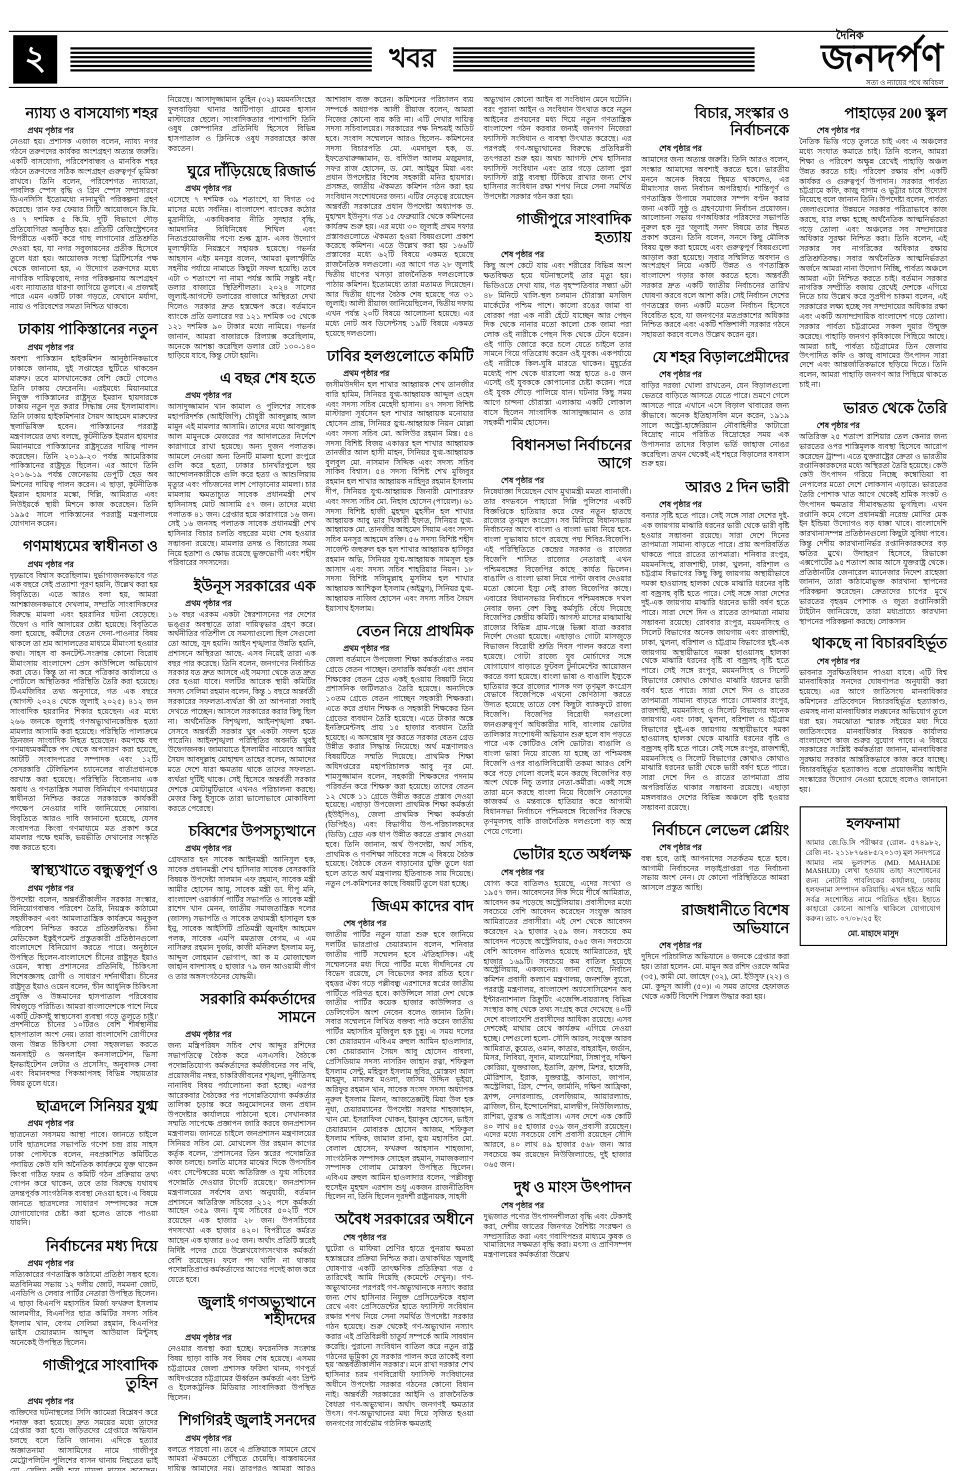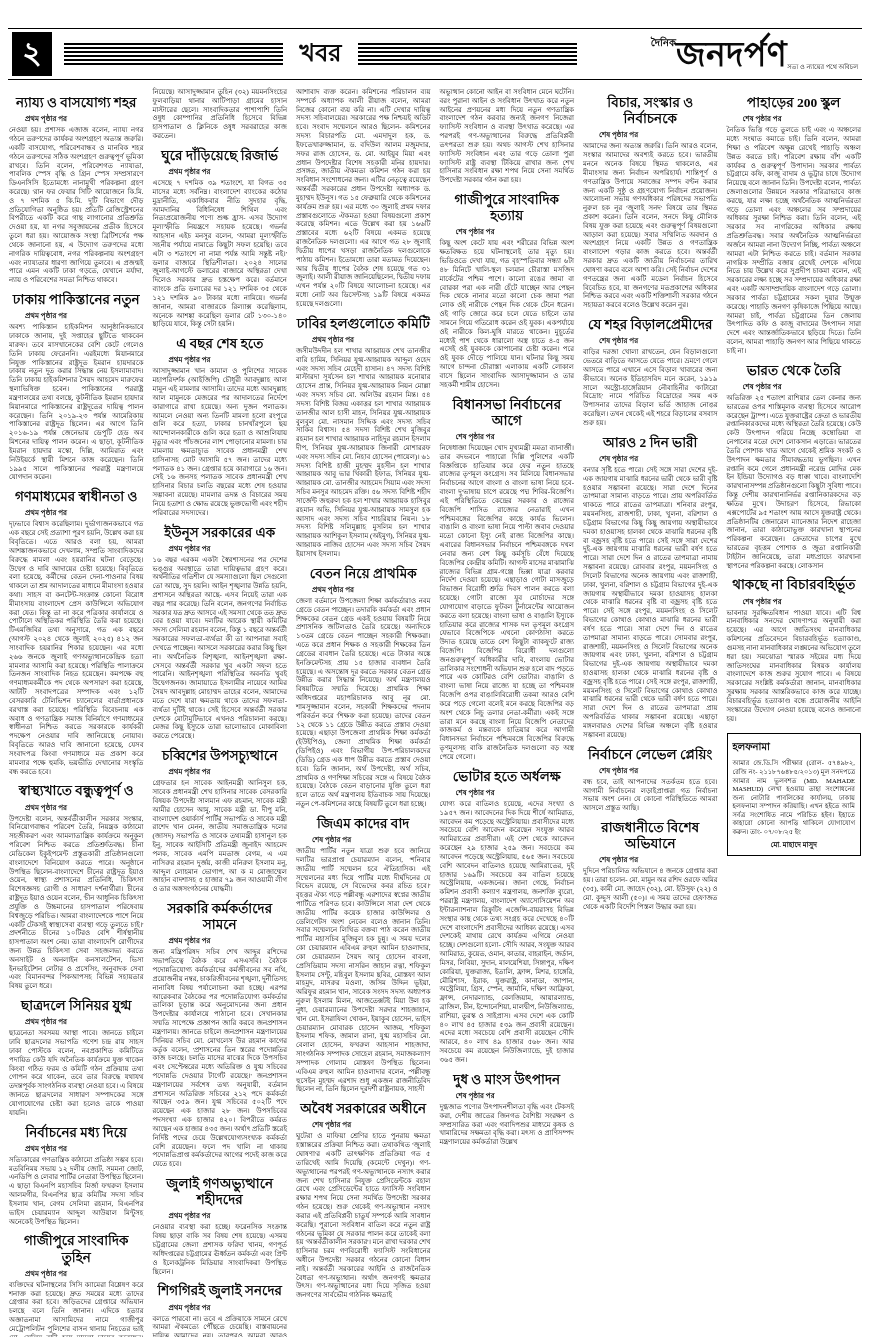--- a/index.html
+++ b/index.html
@@ -9,35 +9,35 @@
   
   .masthead-bar{display:flex;align-items:center;box-sizing:border-box;
     margin:0 8px 6px 8px;border-top:1.5px solid #000;border-bottom:1.5px solid #000;
     padding:4px 4px;height:52px;}
   .pagenum-box{width:40px;height:44px;background:#000;color:#fff;display:flex;align-items:center;justify-content:center;
     font-size:30px;font-weight:bold;flex:0 0 auto;}
   .dateline{font-size:13px;font-weight:bold;white-space:nowrap;margin-left:14px;letter-spacing:.2px;}
   .rules{flex:1;display:flex;flex-direction:column;gap:2.5px;margin:0 12px;}
   .rules span{display:block;height:1.6px;background:#000;}
   .section-title{font-size:24px;font-weight:bold;white-space:nowrap;margin:0 4px;text-align:right;}
-  .brand{display:flex;flex-direction:row;align-items:flex-end;line-height:1;flex:0 0 auto;margin-left:10px;min-width:150px;}
+  .brand{display:flex;flex-direction:column;align-items:flex-end;line-height:1;flex:0 0 auto;margin-left:10px;min-width:150px;}
   .brand-top{font-size:10px;font-weight:bold;align-self:flex-start;margin-left:52px;}
   .brand-name{font-size:33px;font-weight:900;letter-spacing:.5px;transform:scaleY(1.05);}
   .brand-tagline{font-size:6.5px;margin-top:2px;}
 
   
   .columns{display:flex;gap:9px;padding:2px 9px 10px 9px;box-sizing:border-box;}
   .col{flex:1 1 0;min-width:0;}
-  .headline{font-size:13.5px;line-height:1.2;font-weight:bold;text-align:center;margin:7px 0 2px 0;}
+  .headline{font-size:13.5px;line-height:1.2;font-weight:bold;text-align:right;margin:7px 0 2px 0;}
   .dateline-label{font-size:7.2px;font-weight:bold;margin:0 0 1px 16px;}
   .body{font-size:6.9px;line-height:1.28;text-align:justify;margin:0 0 4px 0;word-break:break-word;}
 
   
   .notice{border:1.2px solid #000;padding:5px 5px 4px 5px;margin-top:10px;}
-  .notice-title{font-size:10px;font-weight:bold;text-align:left;margin-bottom:3px;}
+  .notice-title{font-size:13px;font-weight:bold;text-align:center;margin-bottom:3px;}
   .notice-body{font-size:6.6px;line-height:1.3;text-align:justify;}
   .notice-sign{font-size:7px;font-weight:bold;text-align:center;margin-top:3px;}
 </style>
 </head>
 <body>
 
 <div class="page">
 
   <header class="masthead-bar">
     <div class="pagenum-box">২</div>

